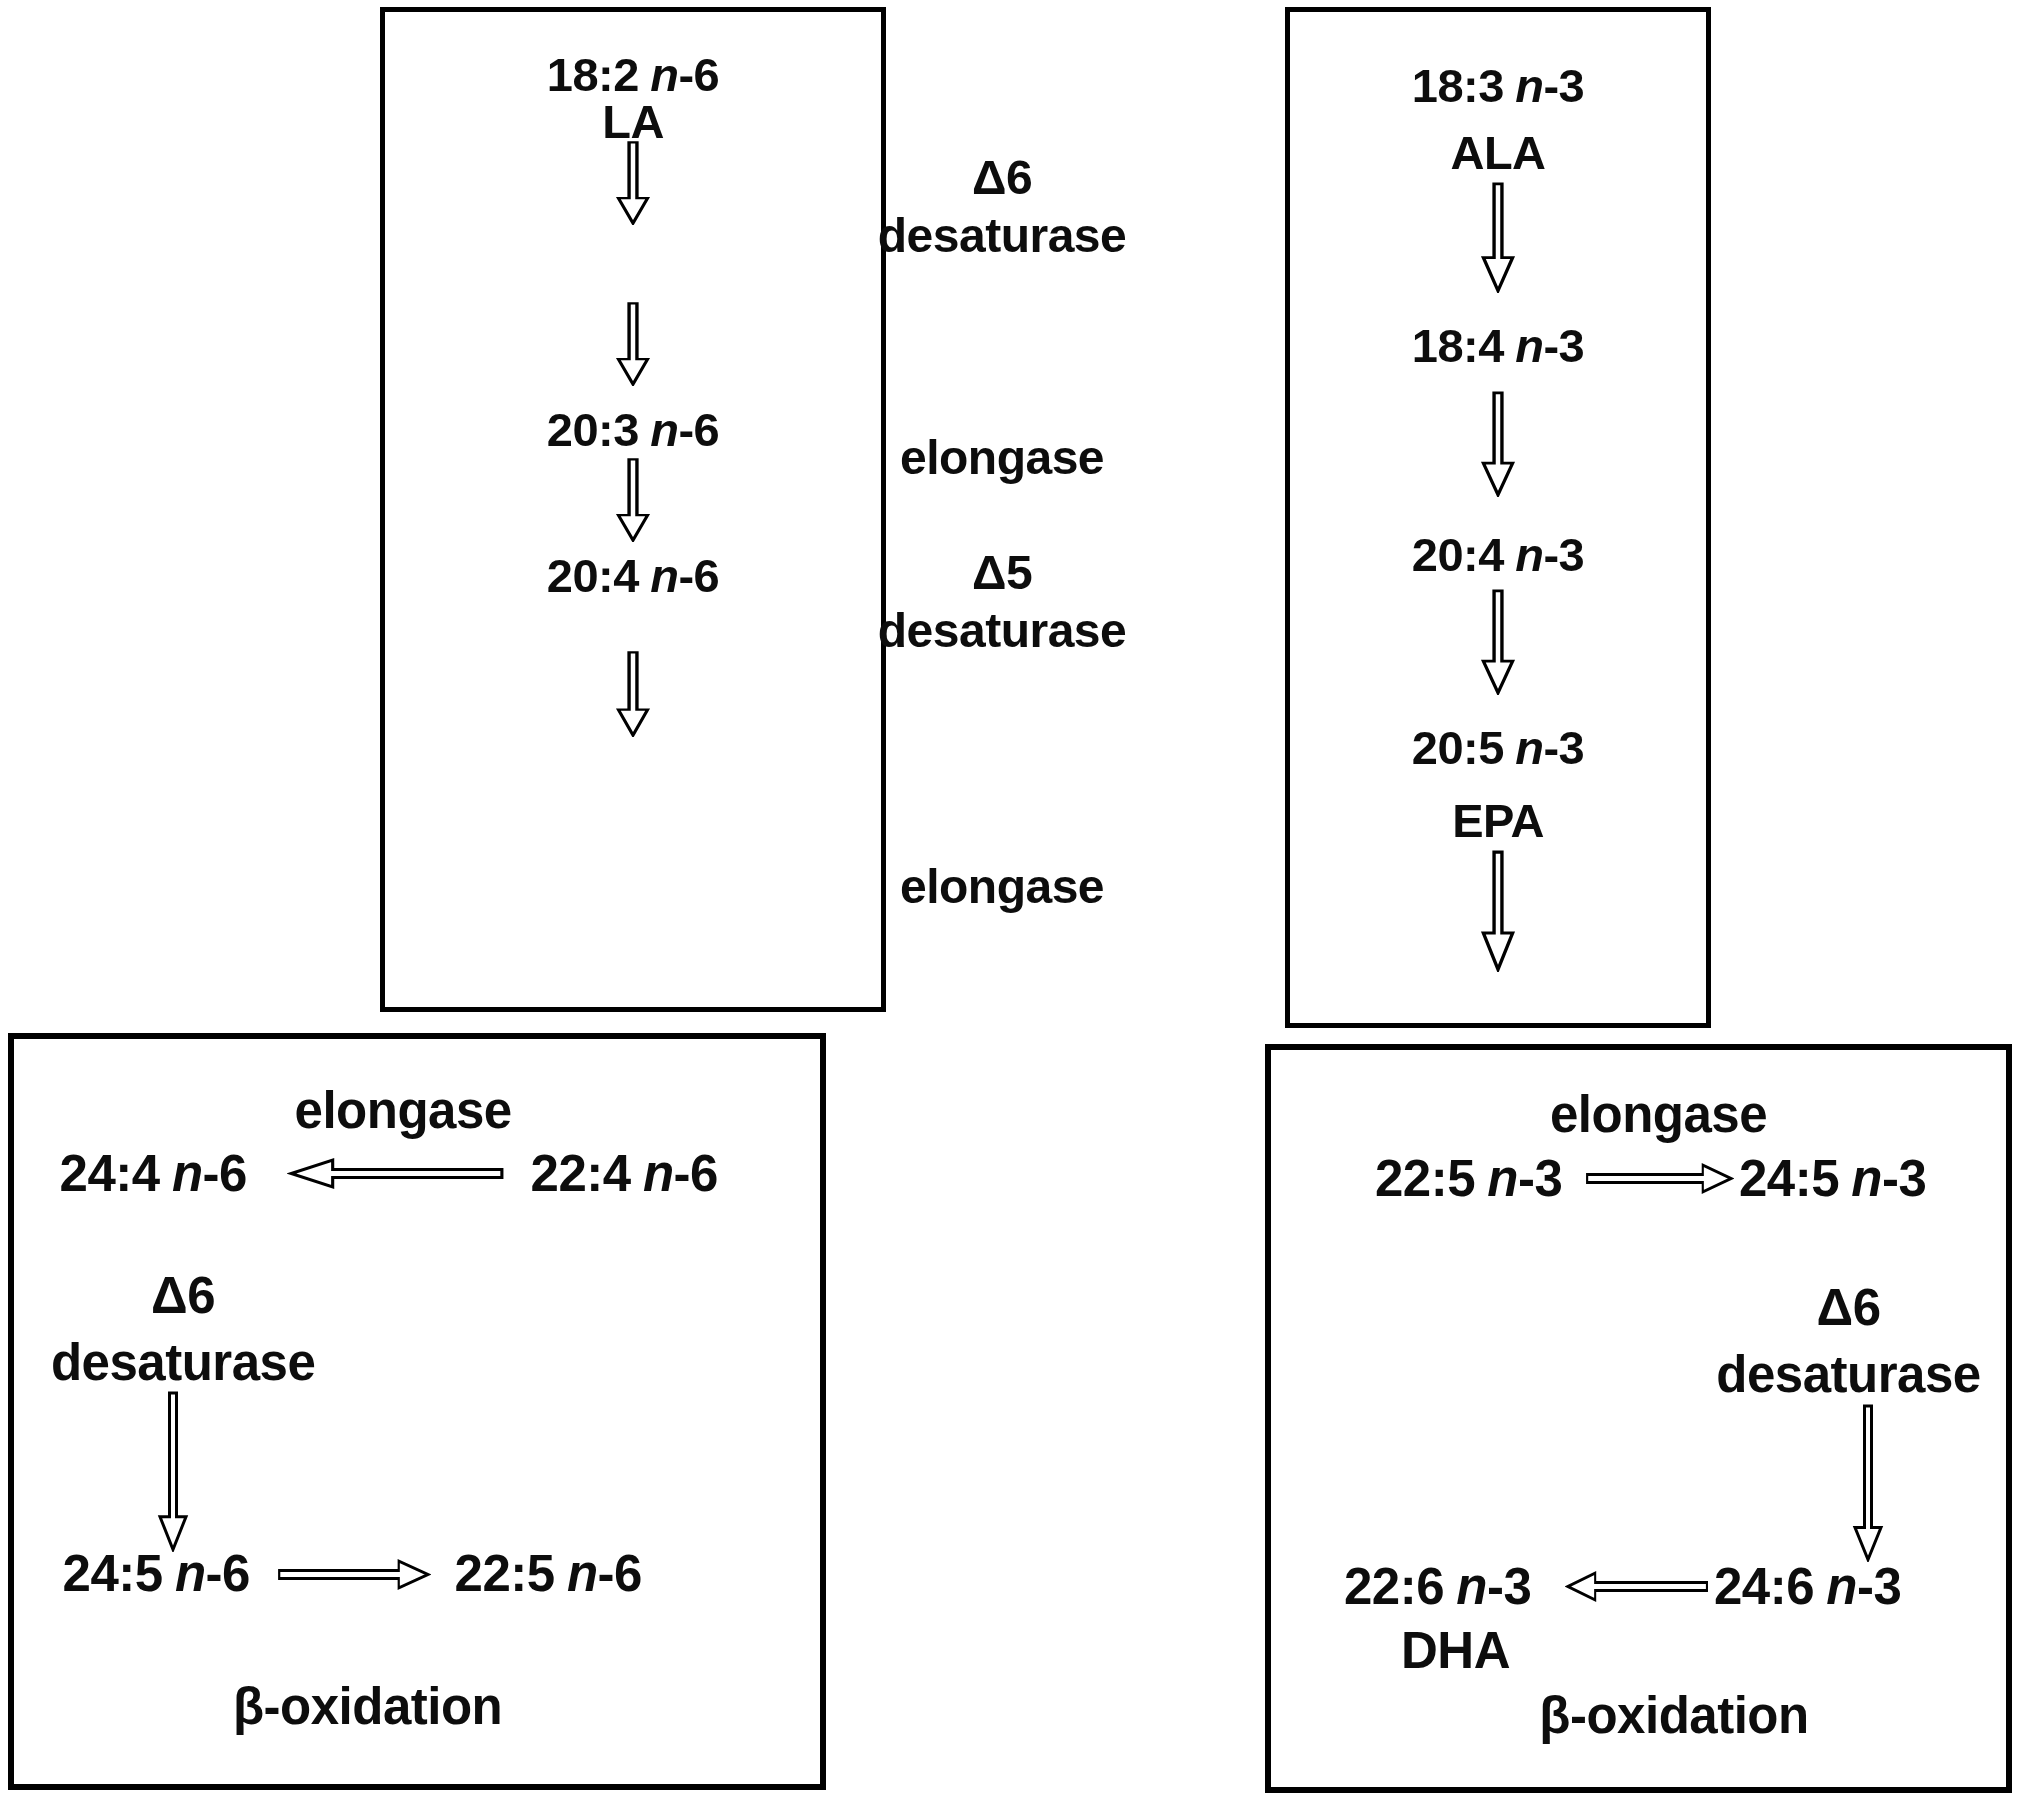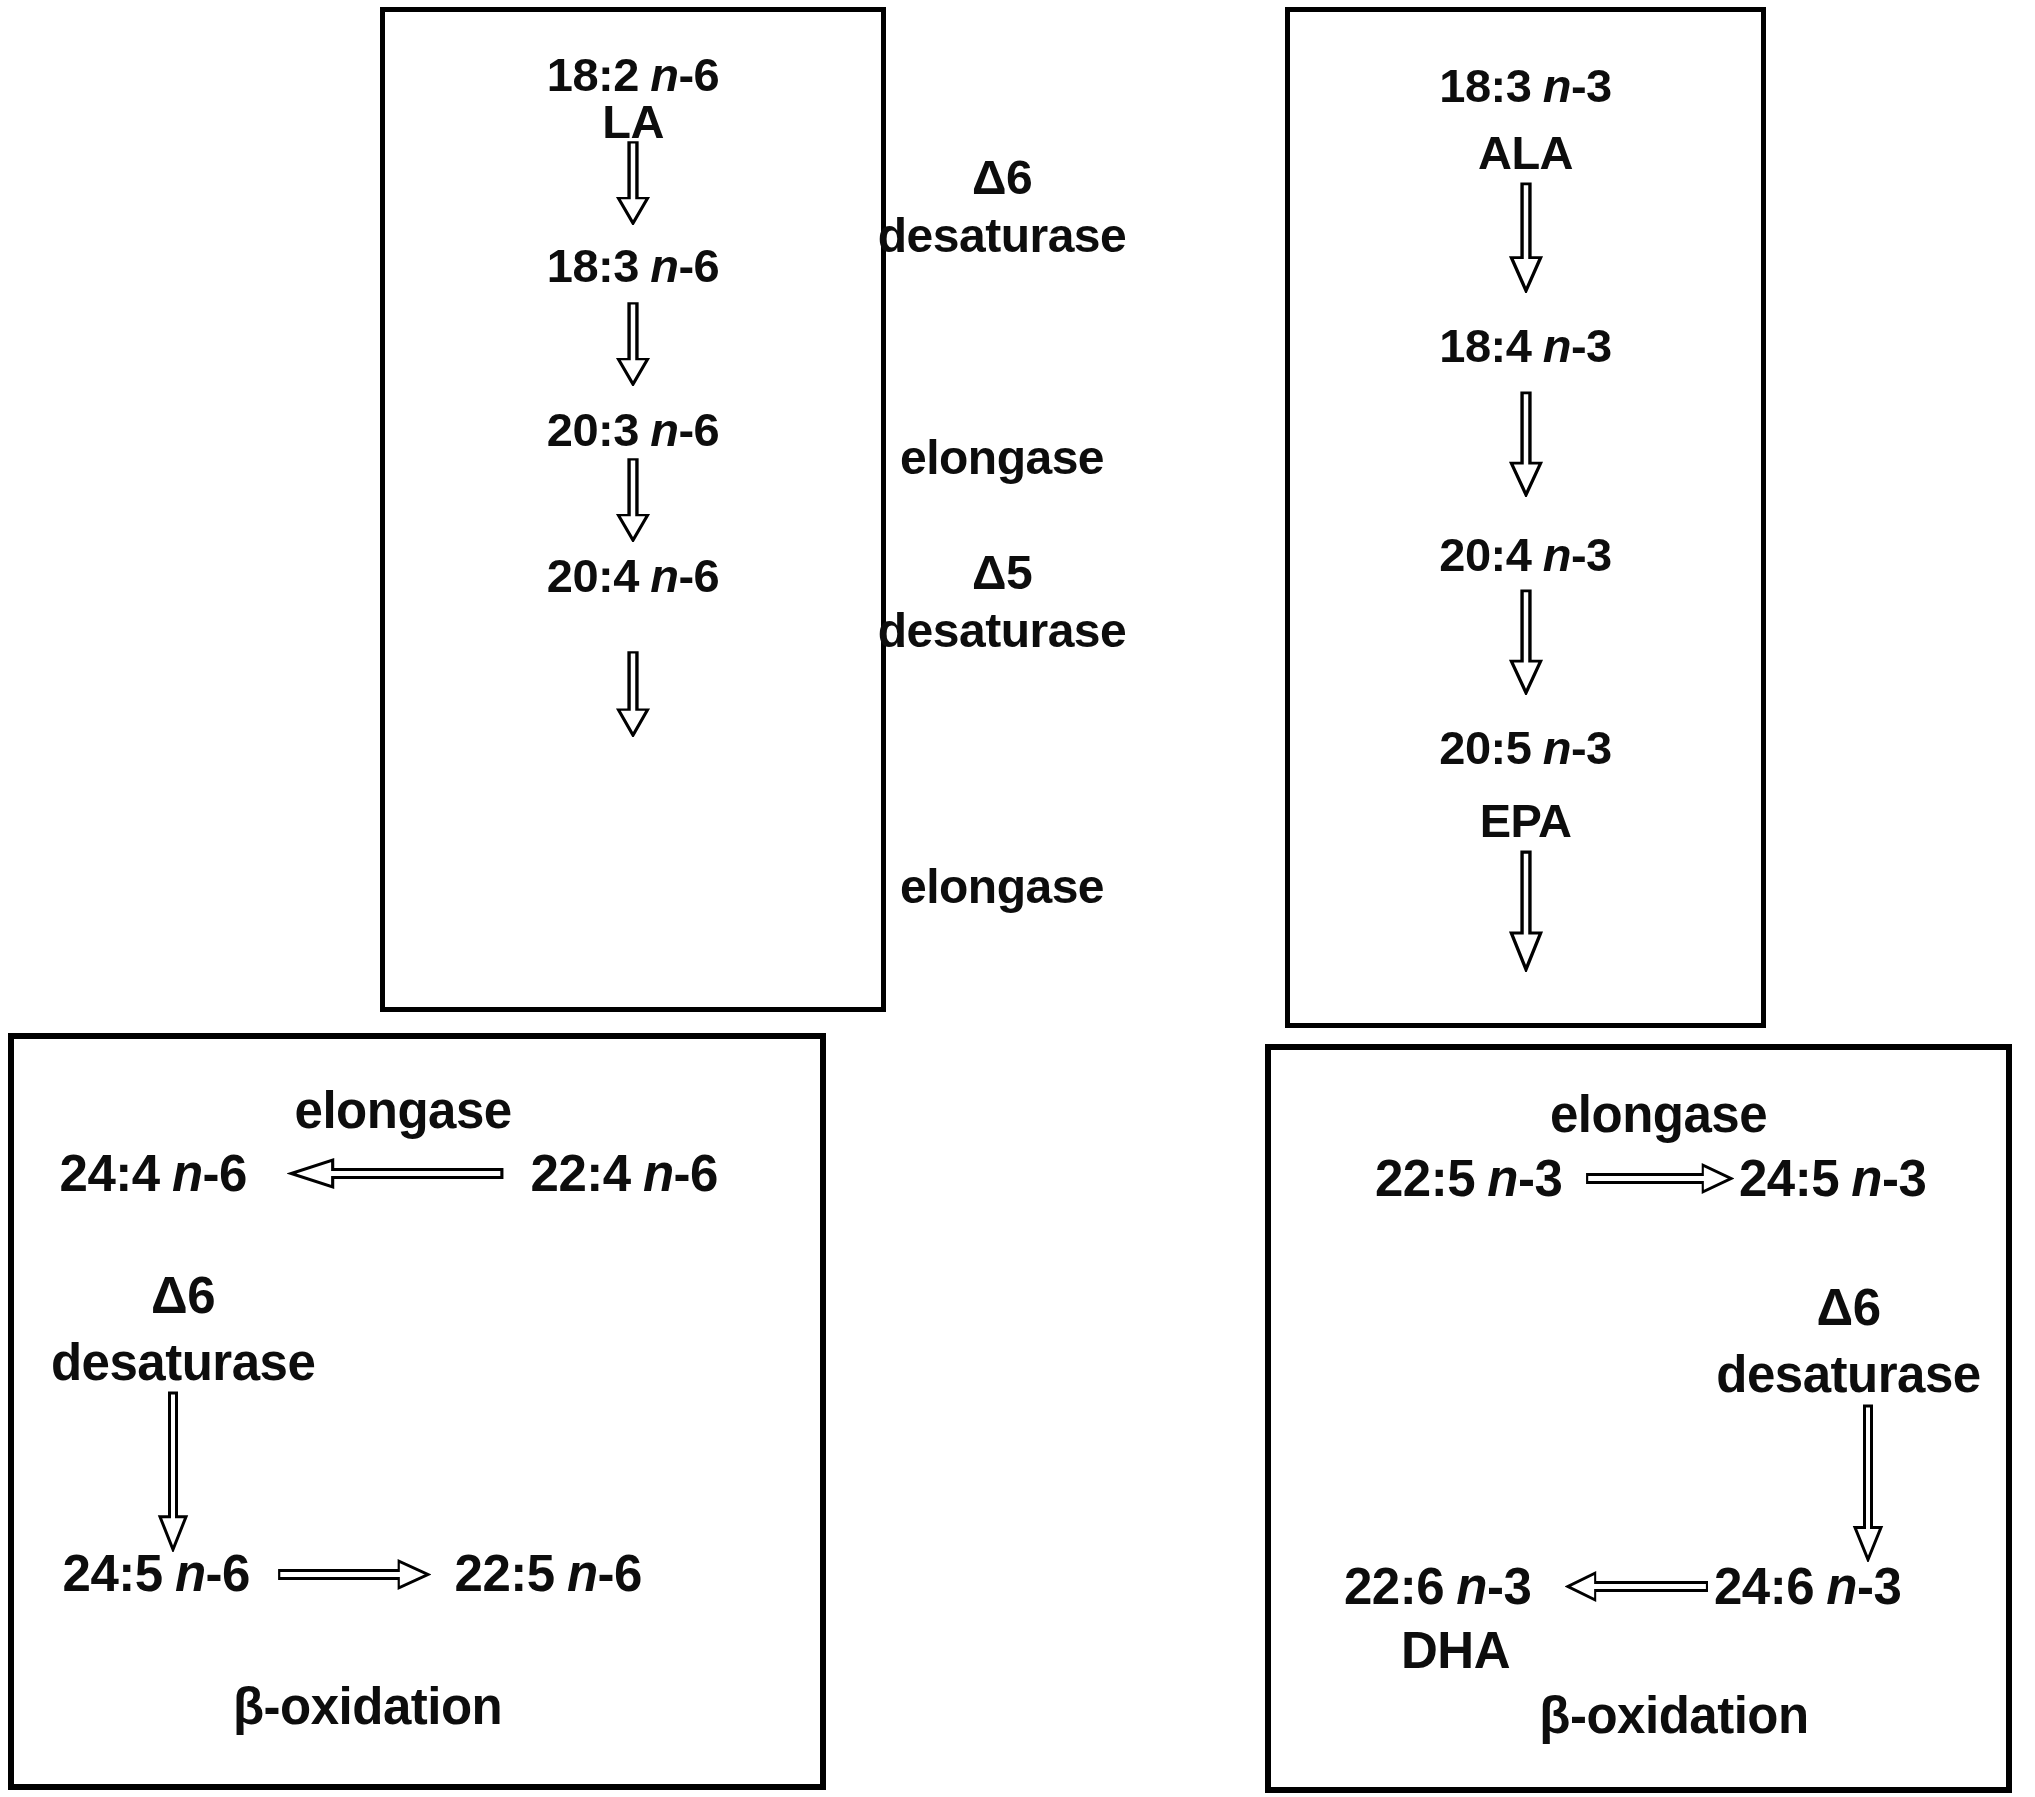--- a/index.html
+++ b/index.html
@@ -80,23 +80,20 @@
   <section class="box box-thin" style="left:380px; top:7px; width:506px; height:1005px;">
     <div class="cmp topfont centered" style="top:34px">
       <span>18:2</span><i class="nn">n</i><span>-6</span>
     </div>
     <div class="abbr topfont centered" style="top:81px">LA</div>
 
     <svg class="varrow vcenter" style="top:129px" width="36" height="84" viewBox="0 0 64 235" preserveAspectRatio="none">
       <polygon class="arrowshape" points="25,4 39,4 39,160 58,160 32,230 6,160 25,160"></polygon>
     </svg>
 
-    <div class="cmp topfont centered" style="top:225px">
-      <span>18:3</span><i class="nn">n</i><span>-6</span>
-    </div>
 
     <svg class="varrow vcenter" style="top:290px" width="36" height="84" viewBox="0 0 64 235" preserveAspectRatio="none">
       <polygon class="arrowshape" points="25,4 39,4 39,160 58,160 32,230 6,160 25,160"></polygon>
     </svg>
 
     <div class="cmp topfont centered" style="top:389px">
       <span>20:3</span><i class="nn">n</i><span>-6</span>
     </div>
 
     <svg class="varrow vcenter" style="top:446px" width="36" height="84" viewBox="0 0 64 235" preserveAspectRatio="none">
@@ -120,21 +117,21 @@
     <span class="line">elongase</span>
   </div>
   <div class="midlabel midfont" style="top:544px">
     <span class="line">Δ5</span>
     <span class="line">desaturase</span>
   </div>
   <div class="midlabel midfont" style="top:858px">
     <span class="line">elongase</span>
   </div>
 
-  <section class="box box-thin" style="left:1285px; top:7px; width:481px; height:1021px;">
+  <section class="box box-thin" style="left:1285px; top:7px; width:426px; height:1021px;">
     <div class="cmp topfont centered" style="top:45px">
       <span>18:3</span><i class="nn">n</i><span>-3</span>
     </div>
     <div class="abbr topfont centered" style="top:112px">ALA</div>
 
     <svg class="varrow vcenter" style="top:170px" width="36" height="111" viewBox="0 0 64 235" preserveAspectRatio="none">
       <polygon class="arrowshape" points="25,4 39,4 39,160 58,160 32,230 6,160 25,160"></polygon>
     </svg>
 
     <div class="cmp topfont centered" style="top:305px">

